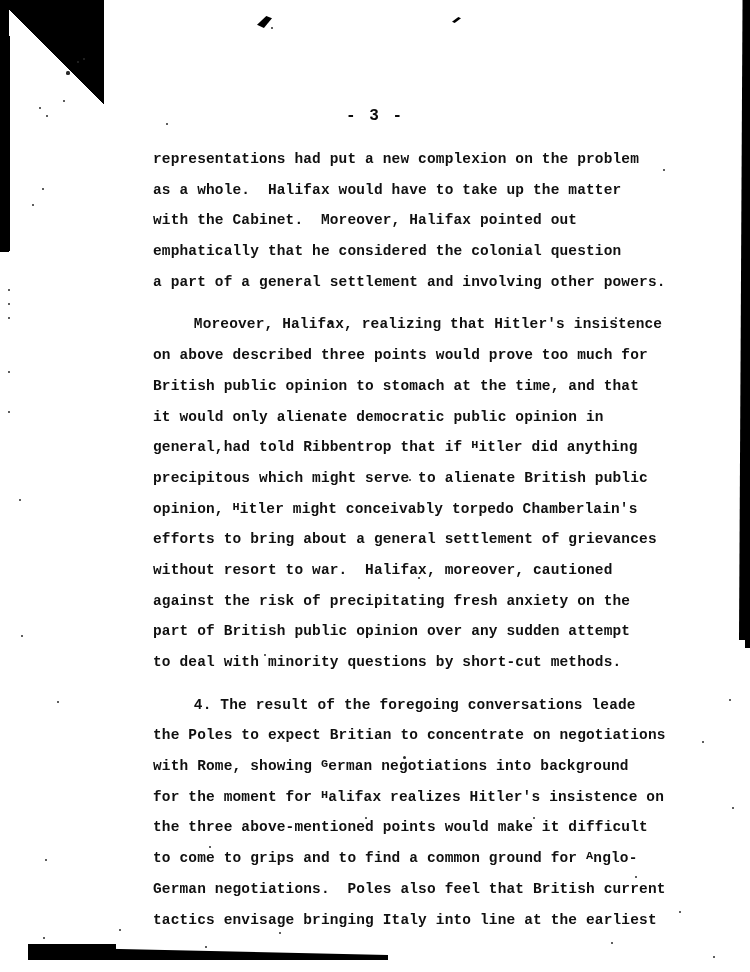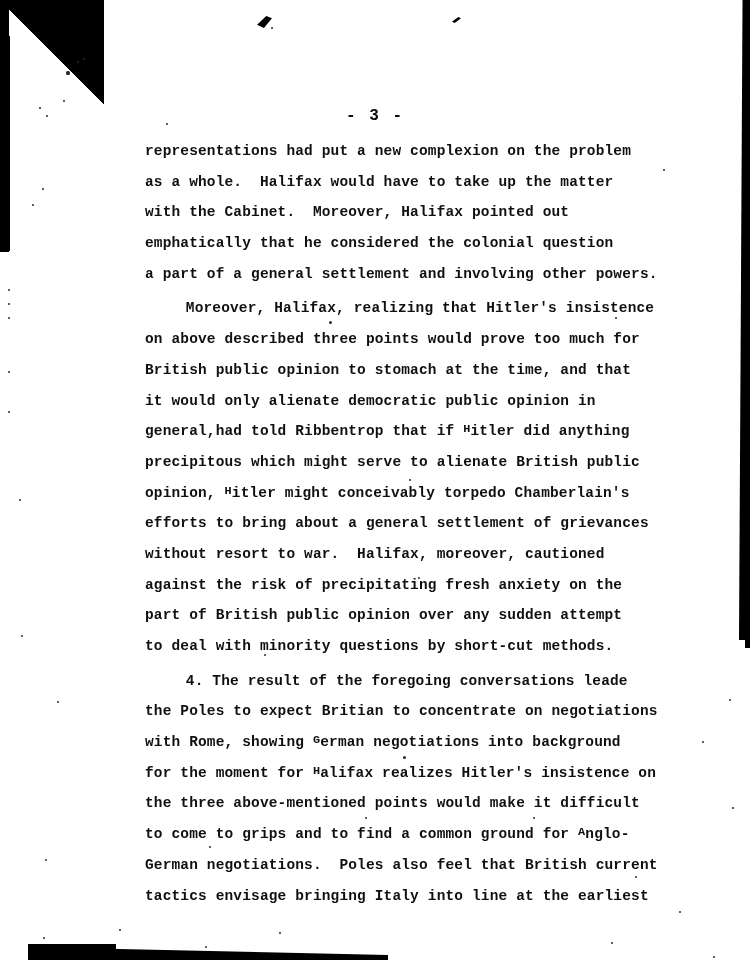--- a/index.html
+++ b/index.html
@@ -84,21 +84,21 @@
     color: #0b0b0b;
   }
 
   #body-text {
     position: absolute;
     left: 141px;
     top: 139px;
     width: 528px;
   }
 
-  .para { margin: 4px; font-family: Liberation Mono, monospace; }
+  .para { margin: 12px; font-family: Liberation Mono, monospace; }
 
   .line {
     height: 30.7px;
     font-size: 14.2px;
     font-weight: bold;
     letter-spacing: 0.15px;
     color: #101010;
     white-space: pre;
     transform: scaleX(1.02);
     transform-origin: left center;

